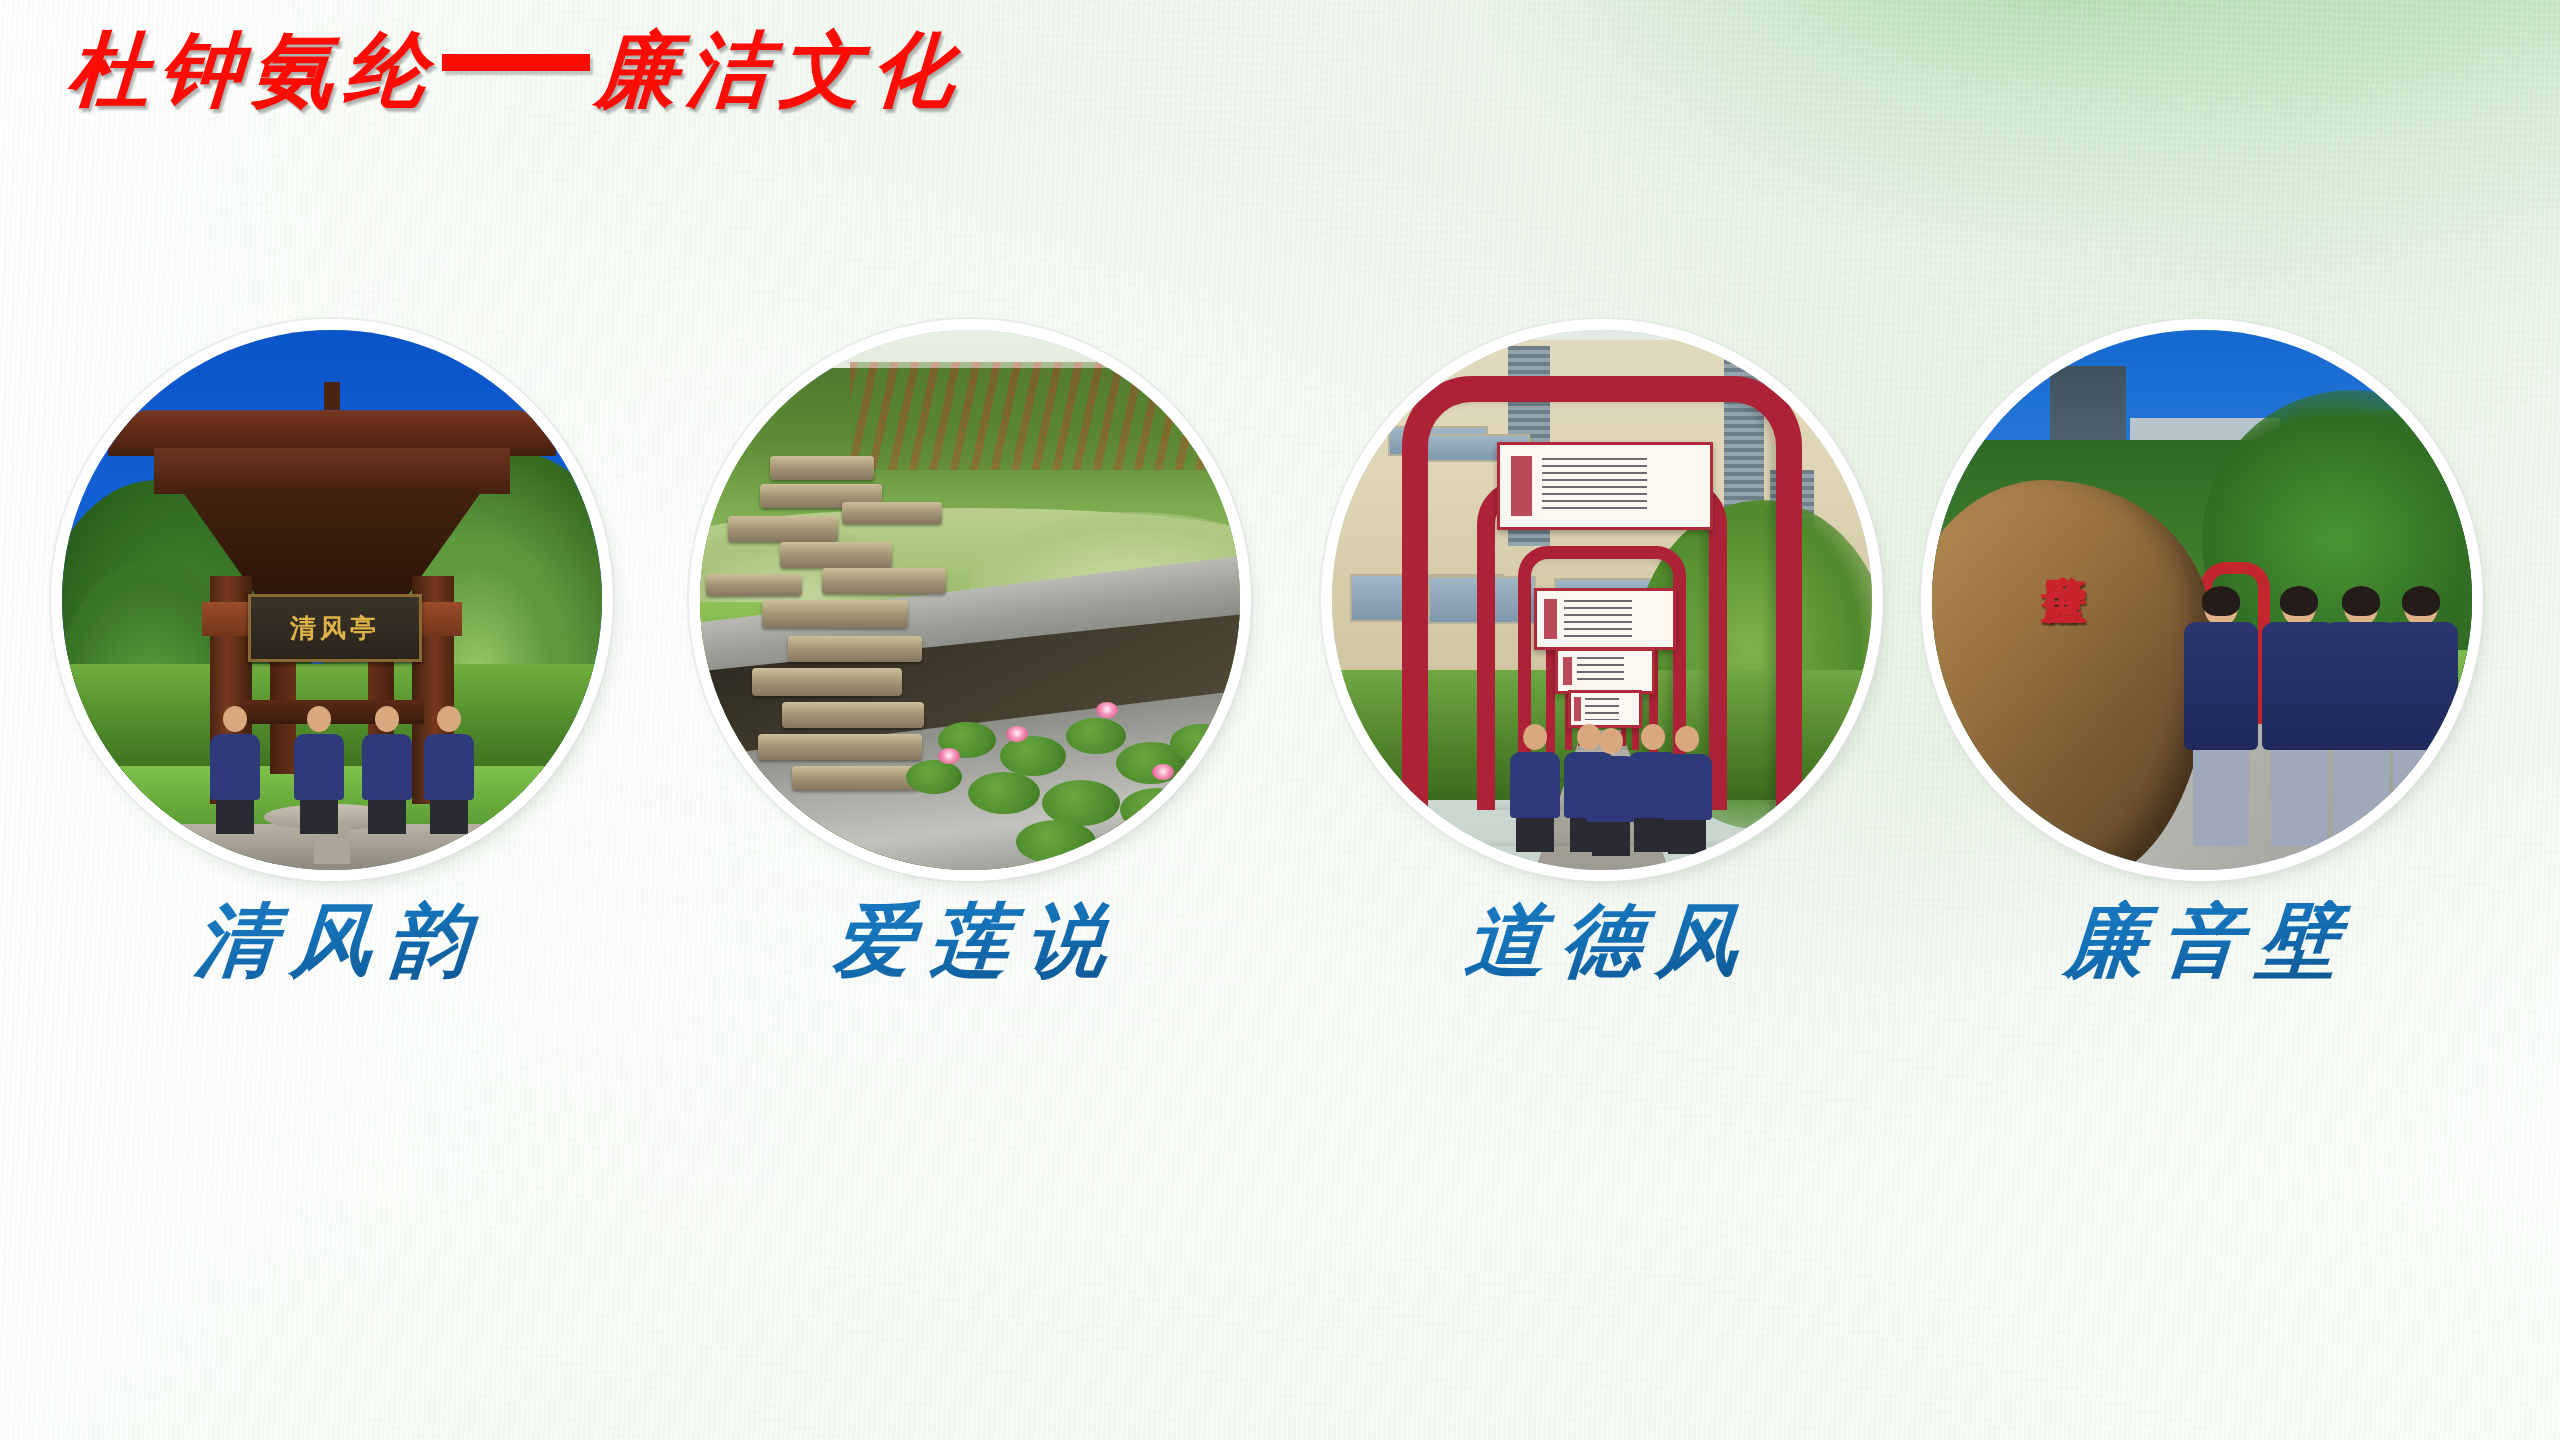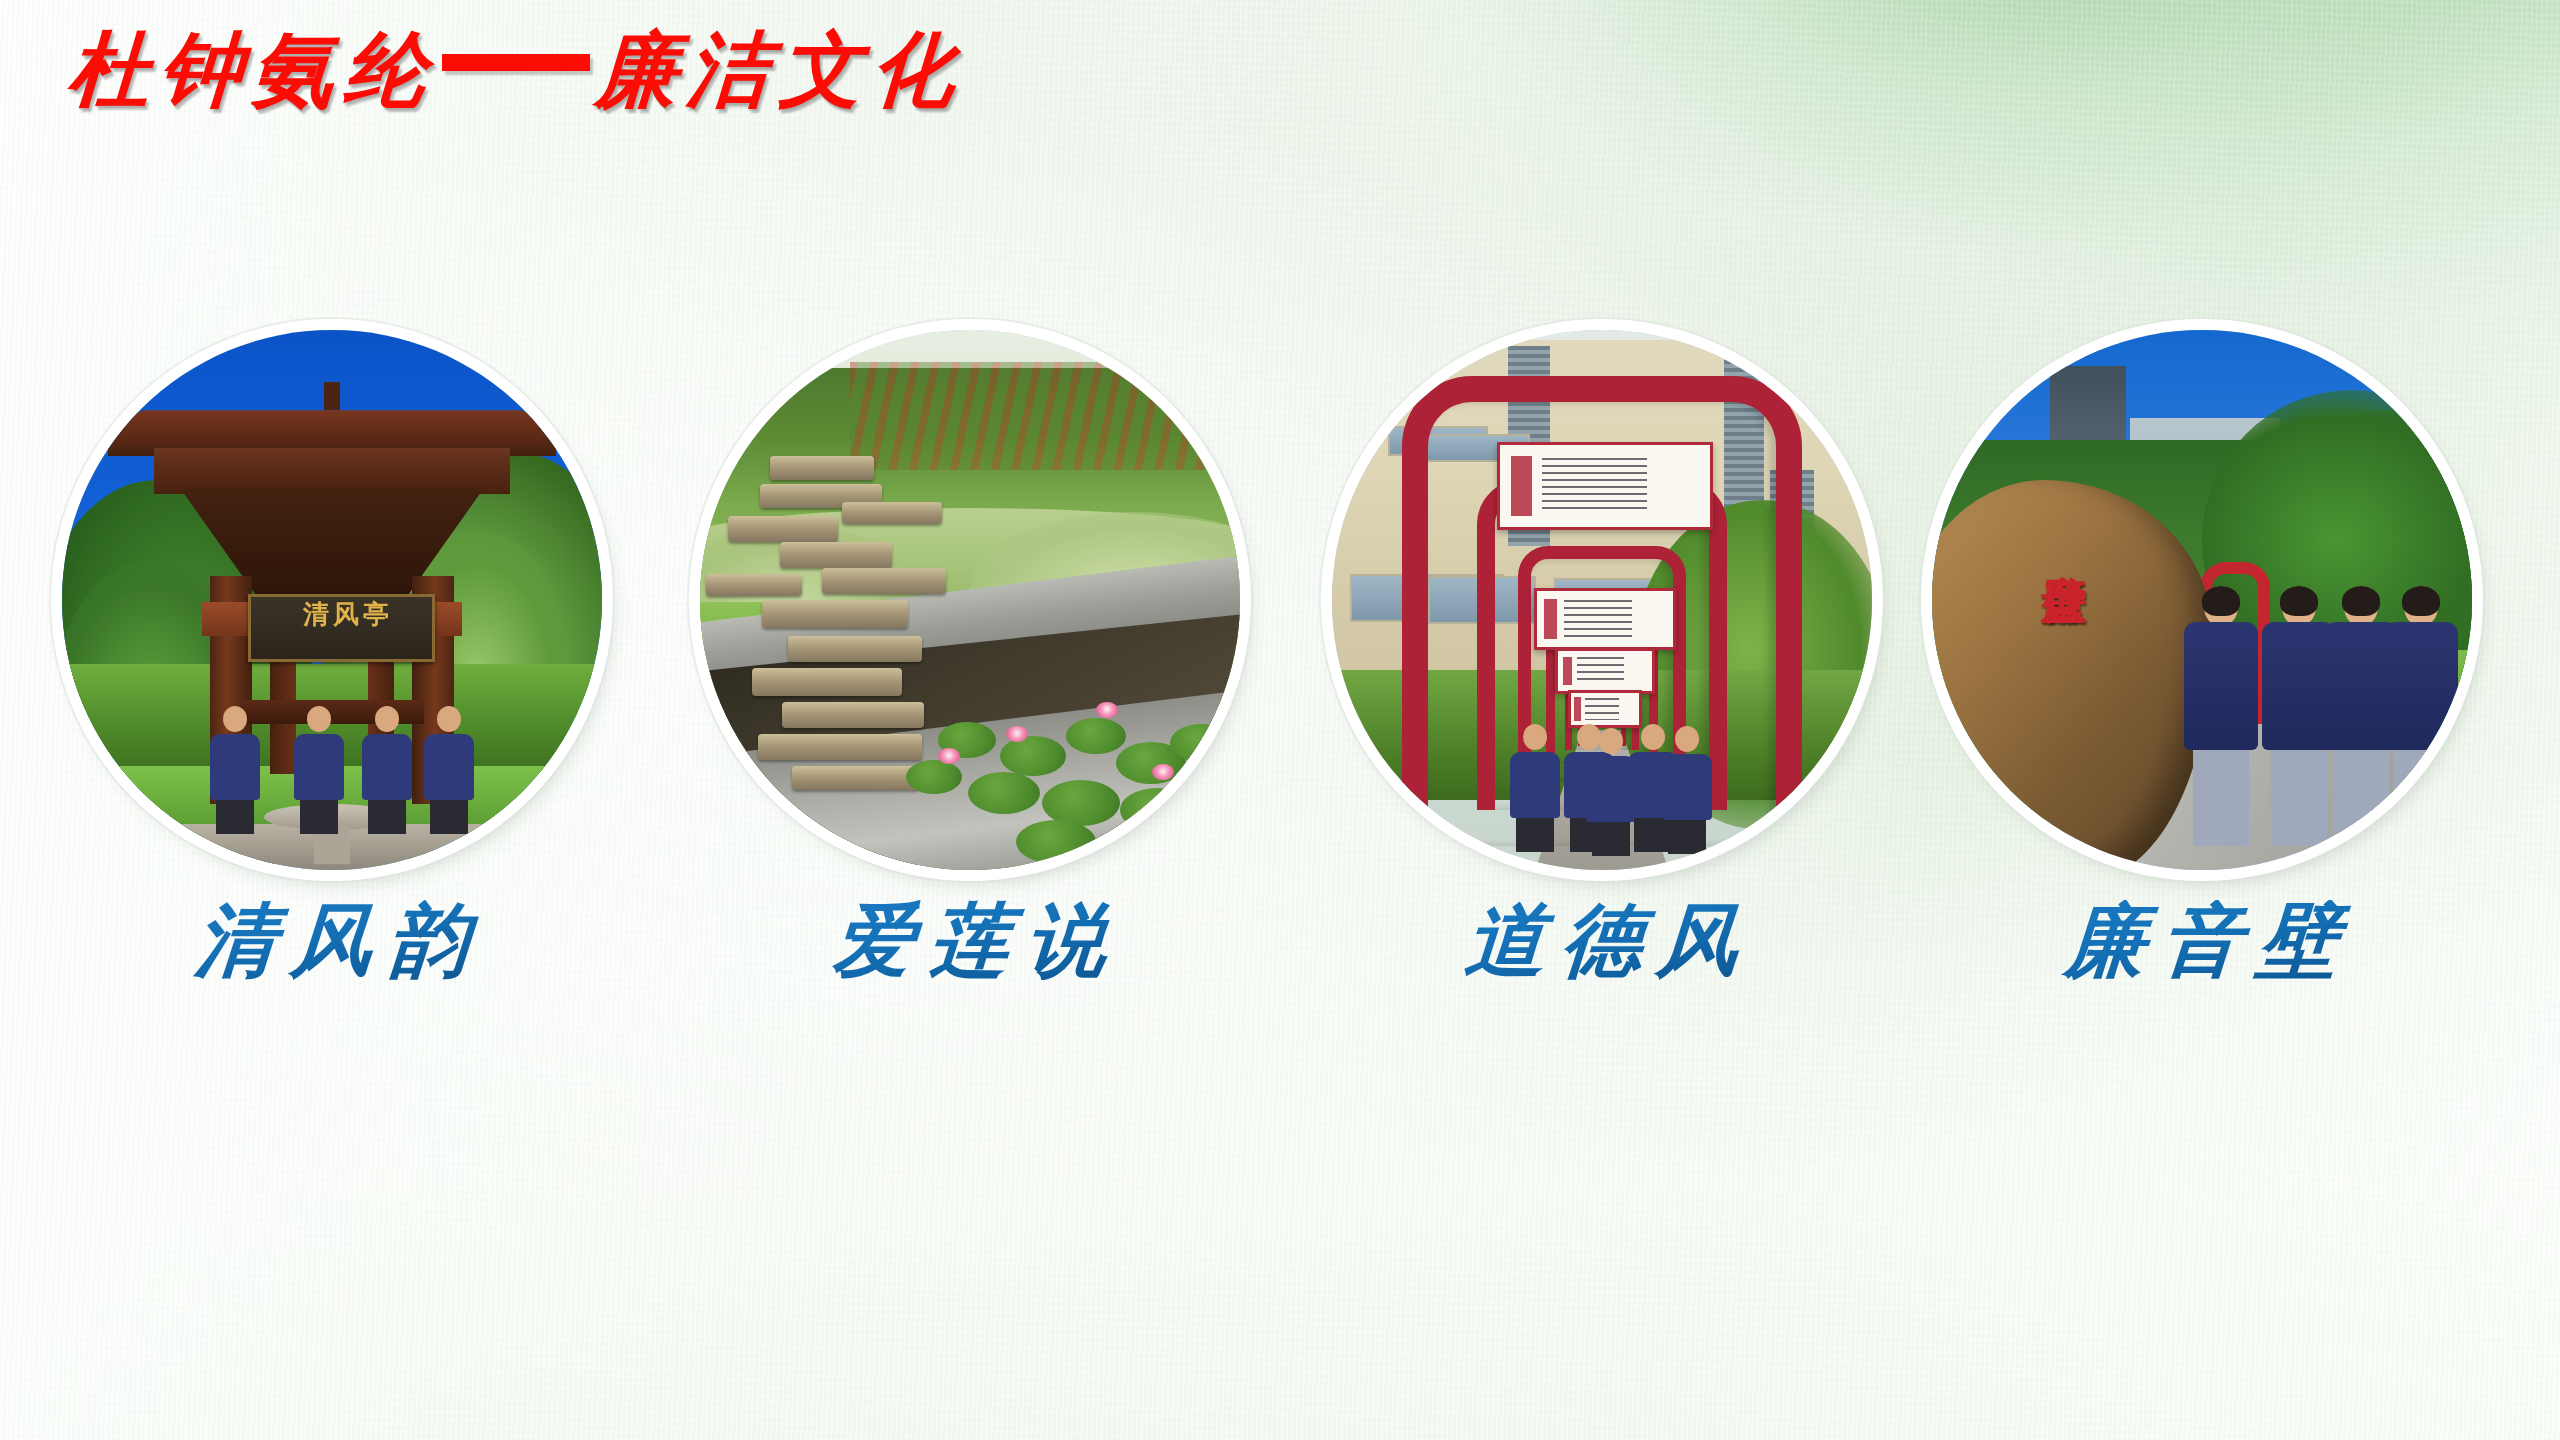--- a/index.html
+++ b/index.html
@@ -218,21 +218,21 @@
   .s1-colR  { position:absolute; right:148px; top:246px; width:42px; bottom:66px;
               background: linear-gradient(to right,#41200f 0%,#77391d 55%,#4d2412 100%); }
   .s1-colL2 { position:absolute; left:208px; top:330px; width:26px; bottom:96px;
               background: linear-gradient(to right,#46210f,#6a3119); }
   .s1-colR2 { position:absolute; right:208px; top:330px; width:26px; bottom:96px;
               background: linear-gradient(to right,#6a3119,#46210f); }
   .s1-plaque{ position:absolute; left:50%; top:264px; margin-left:-84px;
               width:168px; height:62px;
               background: linear-gradient(to bottom,#3a3328 0%,#2a241b 100%);
               border:3px solid #8a6a34; box-shadow:0 2px 4px rgba(0,0,0,.5);
-              display:flex; align-items:flex-start; justify-content:center;padding-left:13px; }
+              display:flex; align-items:center; justify-content:center; }
   .s1-plaque span{ color:#e0b24a; font-size:26px; letter-spacing:4px;
                    font-family:"DejaVu Serif","Liberation Serif",serif; font-weight:700; }
   .s1-coupL{ position:absolute; left:150px; top:320px; width:38px; height:240px;
              color:#d8a73c; font-size:21px; line-height:25px; text-align:center;
              writing-mode:vertical-rl; font-family:"DejaVu Serif","Liberation Serif",serif;
              text-shadow:0 1px 1px #000; }
   .s1-coupR{ position:absolute; right:150px; top:320px; width:38px; height:240px;
              color:#d8a73c; font-size:21px; line-height:25px; text-align:center;
              writing-mode:vertical-rl; font-family:"DejaVu Serif","Liberation Serif",serif;
              text-shadow:0 1px 1px #000; }

